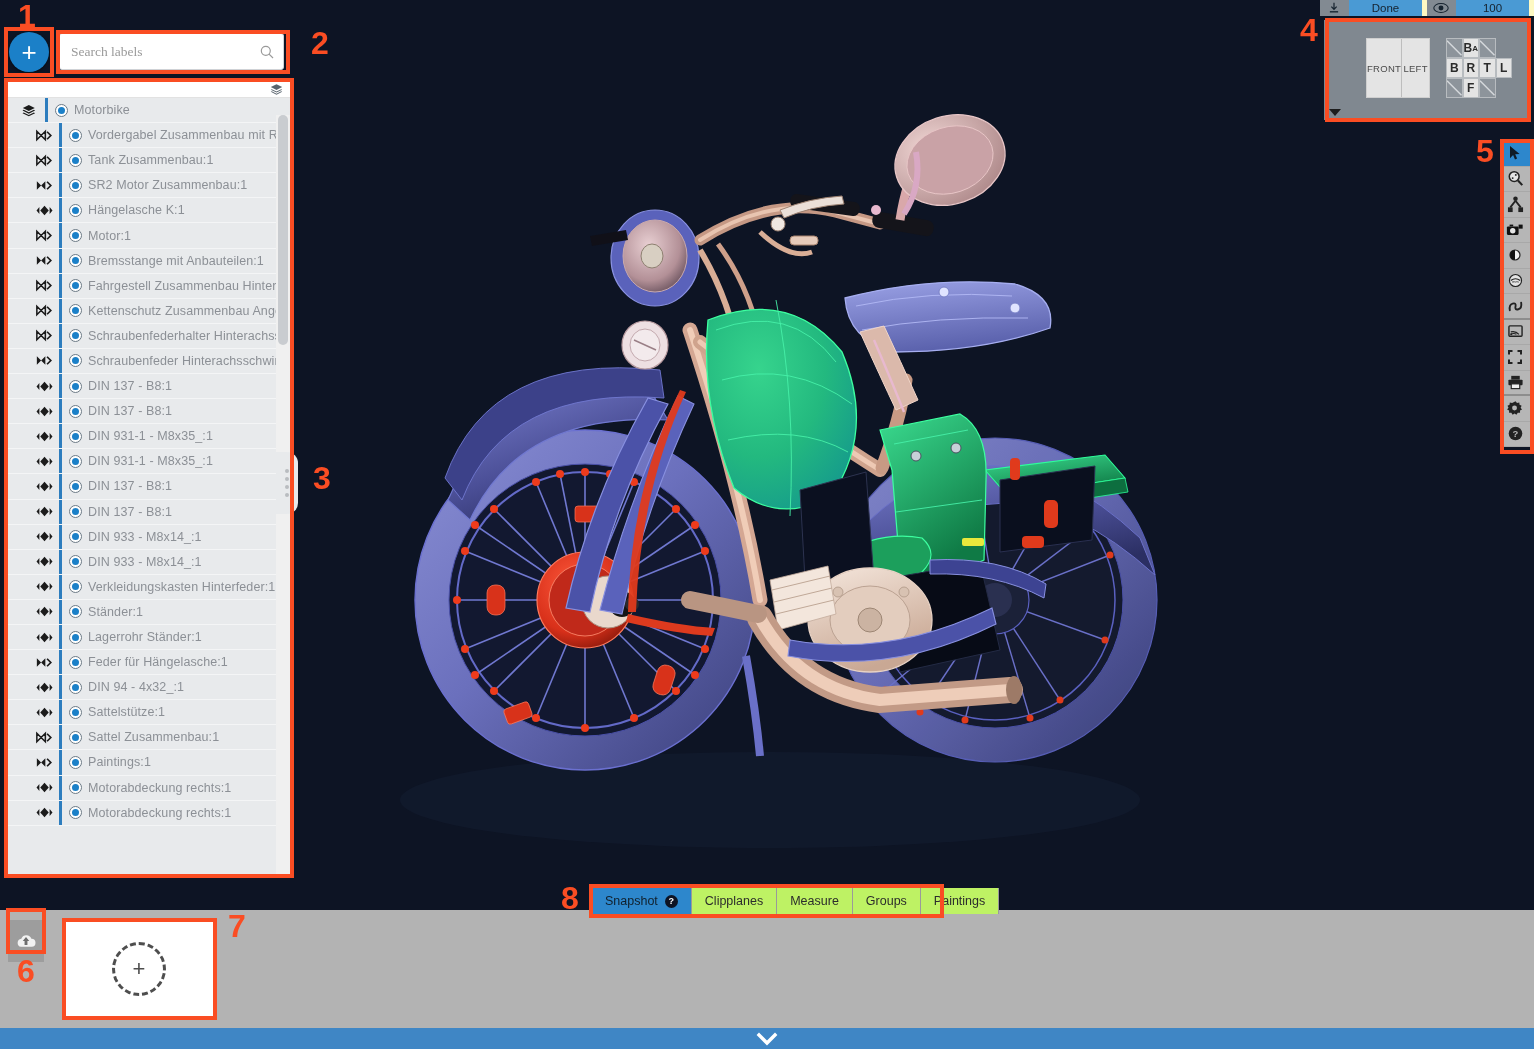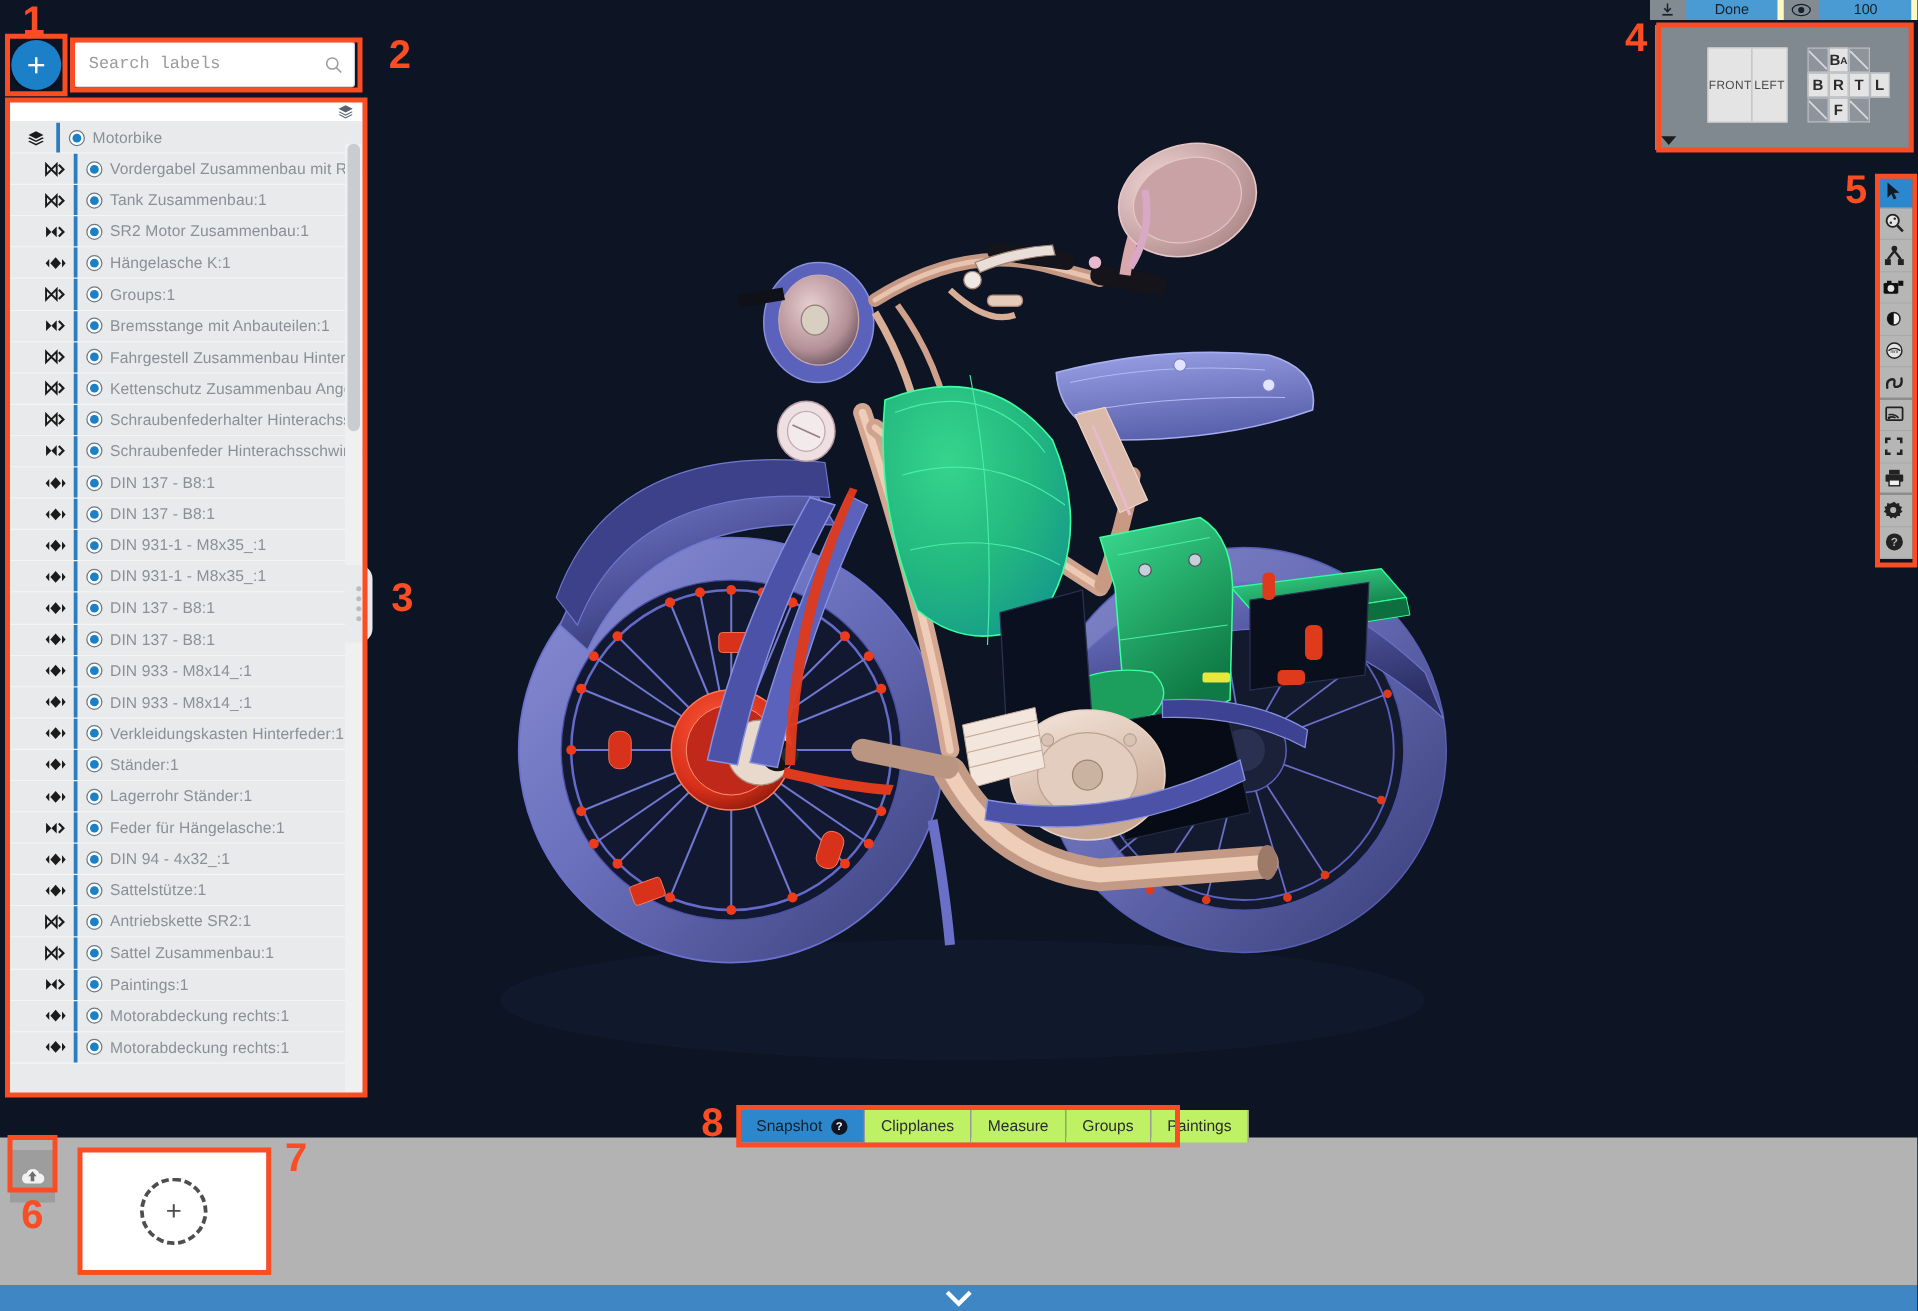--- a/index.html
+++ b/index.html
@@ -46,21 +46,21 @@
   
   #search-wrap {
     position: absolute; left: 59px; top: 33px; width: 225px; height: 37px; z-index: 40;
   }
   #search-box {
     width: 100%; height: 100%; background: #fff; border: 1px solid #cfd2d6;
     border-radius: 3px; display: flex; align-items: center; padding: 0 8px 0 11px;
   }
   #search-input {
     flex: 1; border: none; outline: none; font-size: 13.5px; color: #333;
-    font-family: Liberation Mono, monospace; background: transparent;
+    font-family: Liberation Serif, serif; background: transparent;
   }
   #search-input::placeholder { color: #9a9a9a; }
   .mag { width: 16px; height: 16px; flex: 0 0 auto; }
 
   
   #tree-panel {
     position: absolute; left: 6px; top: 80px; width: 285px; height: 795px;
     background: #fff; z-index: 30; display: flex; flex-direction: column;
     overflow: hidden; border: 1px solid #d6d6d6;
   }
@@ -626,21 +626,21 @@
                 <path d="M6 7 L1 2 L1 12 Z M6 7 L11 2 L11 12 Z" fill="none" stroke="#1b1b1b" stroke-width="1.8"></path>
                 <path d="M13 2.6 L17.4 7 L13 11.4" fill="none" stroke="#1b1b1b" stroke-width="2"></path>
               </svg>
             </div>
             <div class="t-bar"></div>
             <div class="t-radio">
               <span class="ro">
                 <span class="ri"></span>
               </span>
             </div>
-            <div class="t-label">Groups:1</div>
+            <div class="t-label">Motor:1</div>
           </div>
           <div class="t-row">
             <div class="t-indent" style="width: 22px;"></div>
             <div class="t-icon">
               <svg width="17" height="13" viewBox="0 0 20 14">
                 <path d="M6 7 L1 2 L1 12 Z M6 7 L11 2 L11 12 Z" fill="#1b1b1b"></path>
                 <path d="M13 2.6 L17.4 7 L13 11.4" fill="none" stroke="#1b1b1b" stroke-width="2"></path>
               </svg>
             </div>
             <div class="t-bar"></div>
@@ -944,36 +944,20 @@
                 <path d="M16 3 L19.4 7 L16 11 Z" fill="#1b1b1b"></path>
               </svg>
             </div>
             <div class="t-bar"></div>
             <div class="t-radio">
               <span class="ro">
                 <span class="ri"></span>
               </span>
             </div>
             <div class="t-label">Sattelstütze:1</div>
-          </div>
-          <div class="t-row">
-            <div class="t-indent" style="width: 22px;"></div>
-            <div class="t-icon">
-              <svg width="17" height="13" viewBox="0 0 20 14">
-                <path d="M6 7 L1 2 L1 12 Z M6 7 L11 2 L11 12 Z" fill="none" stroke="#1b1b1b" stroke-width="1.8"></path>
-                <path d="M13 2.6 L17.4 7 L13 11.4" fill="none" stroke="#1b1b1b" stroke-width="2"></path>
-              </svg>
-            </div>
-            <div class="t-bar"></div>
-            <div class="t-radio">
-              <span class="ro">
-                <span class="ri"></span>
-              </span>
-            </div>
-            <div class="t-label">Antriebskette SR2:1</div>
           </div>
           <div class="t-row">
             <div class="t-indent" style="width: 22px;"></div>
             <div class="t-icon">
               <svg width="17" height="13" viewBox="0 0 20 14">
                 <path d="M6 7 L1 2 L1 12 Z M6 7 L11 2 L11 12 Z" fill="none" stroke="#1b1b1b" stroke-width="1.8"></path>
                 <path d="M13 2.6 L17.4 7 L13 11.4" fill="none" stroke="#1b1b1b" stroke-width="2"></path>
               </svg>
             </div>
             <div class="t-bar"></div>

